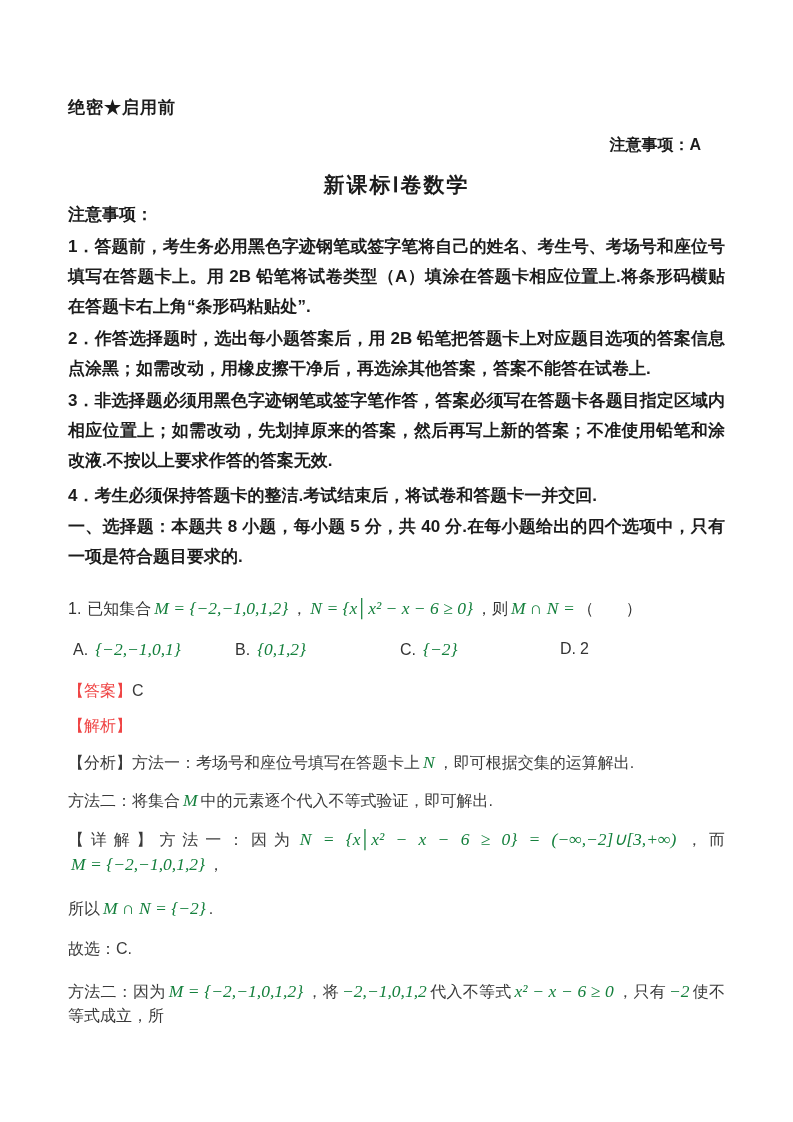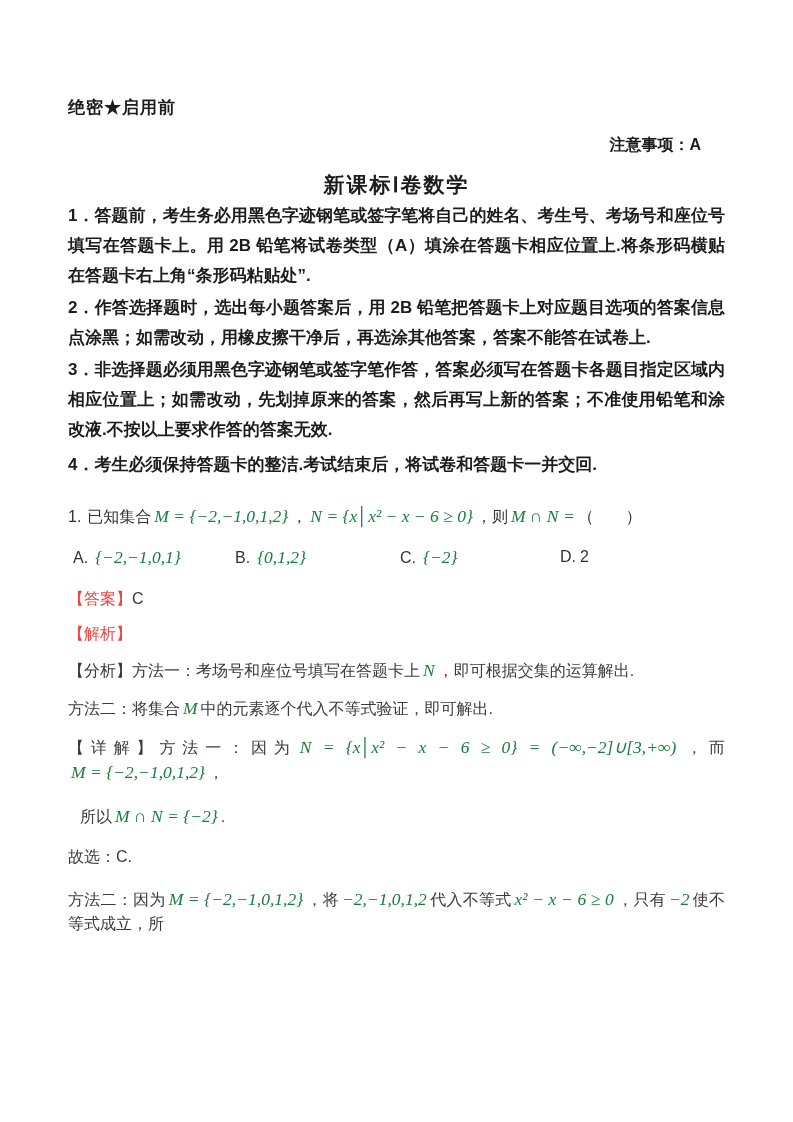--- a/index.html
+++ b/index.html
@@ -57,45 +57,47 @@
   .opt-b { width: 165px; }
   .opt-c { width: 160px; }
   .opt-label { margin-right: 4px; }
 
   .sol-para { margin: 0; font-size: 16px; color: #3a3a3a; line-height: 24px; text-align: justify; }
   .m-ans     { margin-top: 15px; }
   .m-jiexi   { margin-top: 11px; }
   .m-fenxi   { margin-top: 12px; }
   .m-fangfa2 { margin-top: 13px; }
   .m-xiangjie{ margin-top: 14px; }
-  .m-suoyi   { margin-top: 19px; margin-left: 12px; }
+  .m-suoyi   { margin-top: 19px; }
   .m-guxuan  { margin-top: 16px; }
   .m-fangfa2b{ margin-top: 18px; }
 
   .blue { color: #ef4444; }
 </style>
 </head>
 <body>
 
 <div class="page">
 
   <div class="classification">绝密★启用前</div>
 
   <div class="paper-type">注意事项：A</div>
 
 
   <div class="subtitle">新课标Ⅰ卷数学</div>
 
 
+  <p class="bold-para notice-heading">注意事项：</p>
 
   <p class="bold-para notice">1．答题前，考生务必用黑色字迹钢笔或签字笔将自己的姓名、考生号、考场号和座位号填写在答题卡上。用 2B 铅笔将试卷类型（A）填涂在答题卡相应位置上.将条形码横贴在答题卡右上角“条形码粘贴处”.</p>
   <p class="bold-para notice">2．作答选择题时，选出每小题答案后，用 2B 铅笔把答题卡上对应题目选项的答案信息点涂黑；如需改动，用橡皮擦干净后，再选涂其他答案，答案不能答在试卷上.</p>
   <p class="bold-para notice">3．非选择题必须用黑色字迹钢笔或签字笔作答，答案必须写在答题卡各题目指定区域内相应位置上；如需改动，先划掉原来的答案，然后再写上新的答案；不准使用铅笔和涂改液.不按以上要求作答的答案无效.</p>
   <p class="bold-para notice notice-last">4．考生必须保持答题卡的整洁.考试结束后，将试卷和答题卡一并交回.</p>
 
+  <p class="bold-para section-heading">一、选择题：本题共 8 小题，每小题 5 分，共 40 分.在每小题给出的四个选项中，只有一项是符合题目要求的.</p>
 
   <div class="q-stem">
     <span class="qnum">1.</span><span>已知集合</span><span class="math">M = {−2,−1,0,1,2}</span><span>，</span><span class="math">N = {x│x² − x − 6 ≥ 0}</span><span>，则</span><span class="math">M ∩ N =</span><span>（　　）</span>
   </div>
 
   <div class="options">
     <div class="opt opt-a">
       <span class="opt-label">A.</span>
       <span class="math">{−2,−1,0,1}</span>
     </div>

